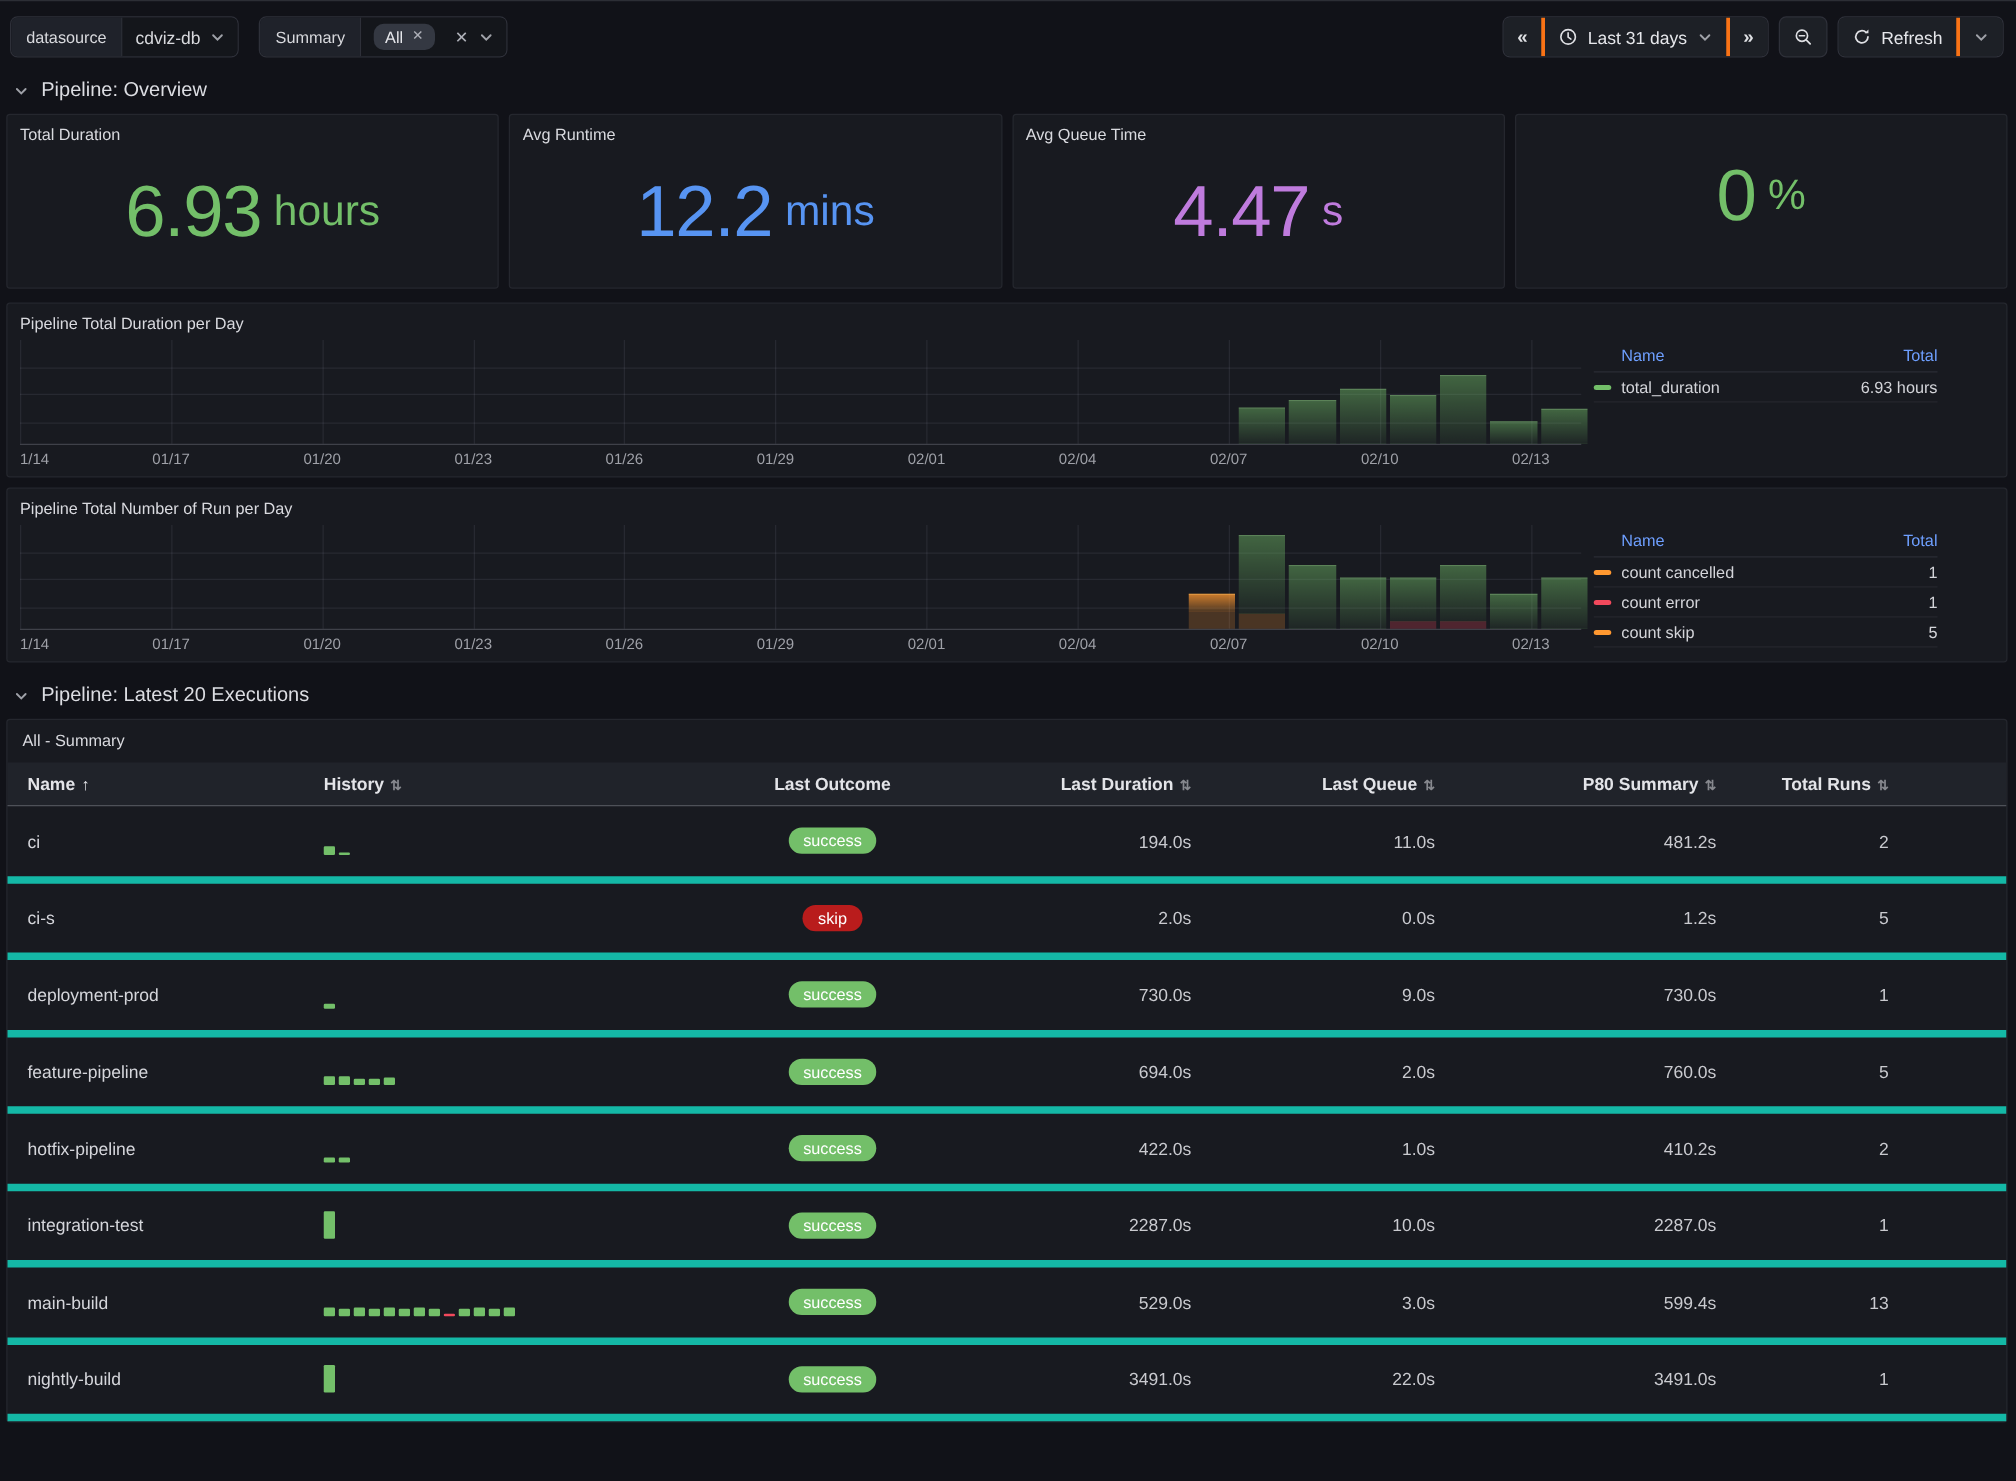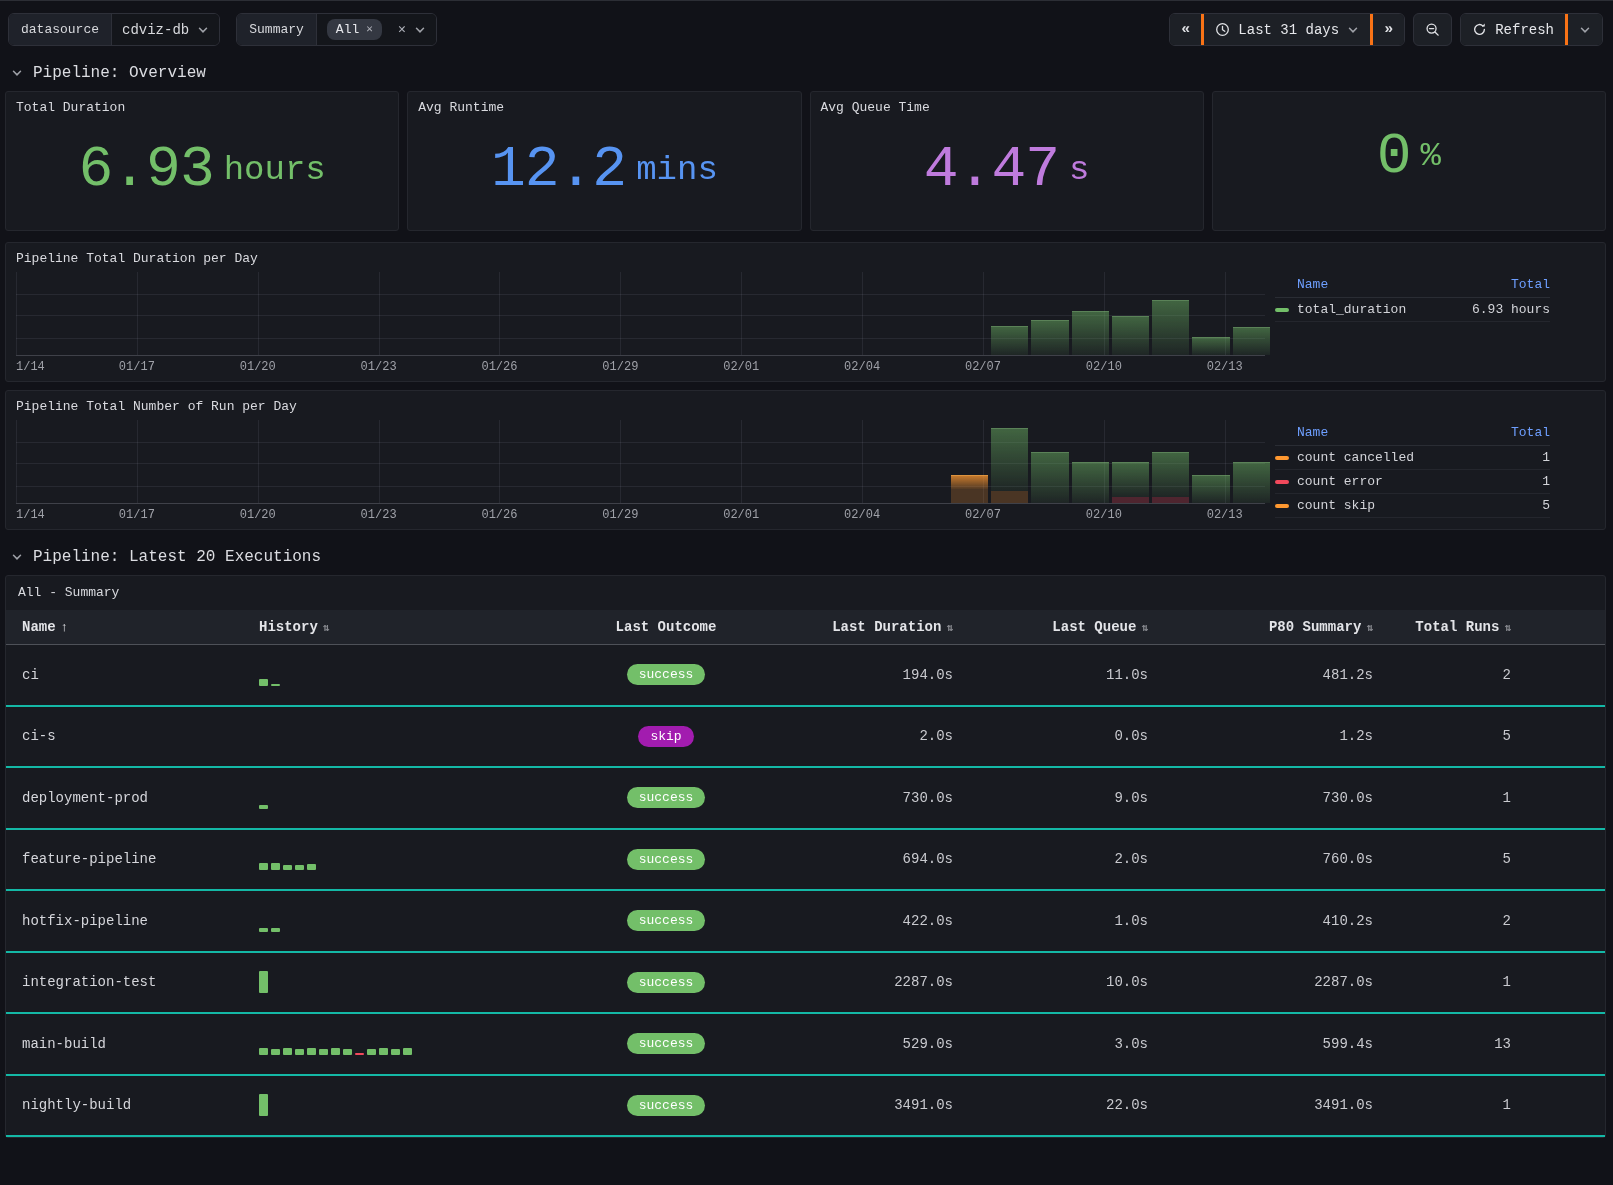--- a/index.html
+++ b/index.html
@@ -3,21 +3,21 @@
 <meta charset="utf-8">
 <style>
   * { margin:0; padding:0; box-sizing:border-box; }
   html,body { width:1613px; height:1185px; overflow:hidden; }
   body {
     background:#111218;
     font-family:"Liberation Sans", sans-serif;
     color:#d8d9dd;
     font-size:14px;
   }
-  .app { width:1613px; height:972px; border-top:1px solid #2c2e35; padding:0 7px 0 5px;font-family:Liberation Mono, monospace; }
+  .app { width:1613px; height:972px; border-top:1px solid #2c2e35; padding:0 7px 0 5px; }
 
   
   .topbar { display:flex; justify-content:space-between; align-items:center; padding:12px 3px 8px 3px; }
   .controls-left, .controls-right { display:flex; align-items:center; }
   .var-group { display:flex; align-items:stretch; border:1px solid #2e3039; border-radius:6px; overflow:hidden; margin-right:16px; height:33px; }
   .var-label { background:#1f222a; display:flex; align-items:center; padding:0 12px; font-size:13px; color:#d8d9dd; border-right:1px solid #2e3039; }
   .var-value { background:#14161b; display:flex; align-items:center; padding:0 10px; gap:8px; cursor:pointer; }
   .var-value .val { font-size:14px; color:#d8d9dd; }
   .chip { background:#343842; border-radius:8px; display:flex; align-items:center; gap:7px; padding:3px 9px; font-size:13px; color:#e6e7eb; cursor:pointer; }
   .xglyph { color:#aeb0b8; font-size:11px; line-height:1; }
@@ -79,21 +79,21 @@
   .c2 { width:210px; display:flex; justify-content:center; }
   .c3 { width:190px; text-align:right; }
   .c4 { width:195px; text-align:right; }
   .c5 { width:225px; text-align:right; }
   .c6 { width:138px; text-align:right; }
   .cspacer { flex:1; }
   .thead { background:#20232a; height:35px; border-bottom:1px solid #4e5158; font-weight:600; color:#e3e4e8; font-size:14px; }
   .thead .tcell { cursor:pointer; }
   .sort-both { color:#87898f; font-size:11px; margin-left:5px; }
   .sort-asc { color:#e3e4e8; font-size:13px; margin-left:5px; }
-  .tbody .trow { height:61.5px; border-bottom:2px solid #14b8a6;justify-content:space-between; }
+  .tbody .trow { height:61.5px; border-bottom:6px solid #14b8a6;justify-content:space-between; }
   .cell-name { color:#d5d6db; }
   .cell-val { color:#c9cacf; }
   .hist { display:flex; align-items:flex-end; gap:3px; height:22px; }
   .hmark { width:9px; border-radius:1px; }
   .hmark.g { background:#73bf69; }
   .hmark.r { background:#f2495c; }
   .pill { border-radius:12px; padding:4px 12px; font-size:13px; font-weight:500; line-height:1; }
 </style>
 </head>
 <body>
@@ -400,21 +400,21 @@
             <div class="tcell c5 cell-val">481.2s</div>
             <div class="tcell c6 cell-val">2</div>
             <div class="cspacer"></div>
           </div>
           <div class="trow">
             <div class="tcell c0 cell-name">ci-s</div>
             <div class="tcell c1">
               <div class="hist"></div>
             </div>
             <div class="tcell c2">
-              <span class="pill" style="background: #a21caf; color: rgb(255, 255, 255);">skip</span>
+              <span class="pill" style="background: #b91c1c; color: rgb(255, 255, 255);">skip</span>
             </div>
             <div class="tcell c3 cell-val">2.0s</div>
             <div class="tcell c4 cell-val">0.0s</div>
             <div class="tcell c5 cell-val">1.2s</div>
             <div class="tcell c6 cell-val">5</div>
             <div class="cspacer"></div>
           </div>
           <div class="trow">
             <div class="tcell c0 cell-name">deployment-prod</div>
             <div class="tcell c1">

